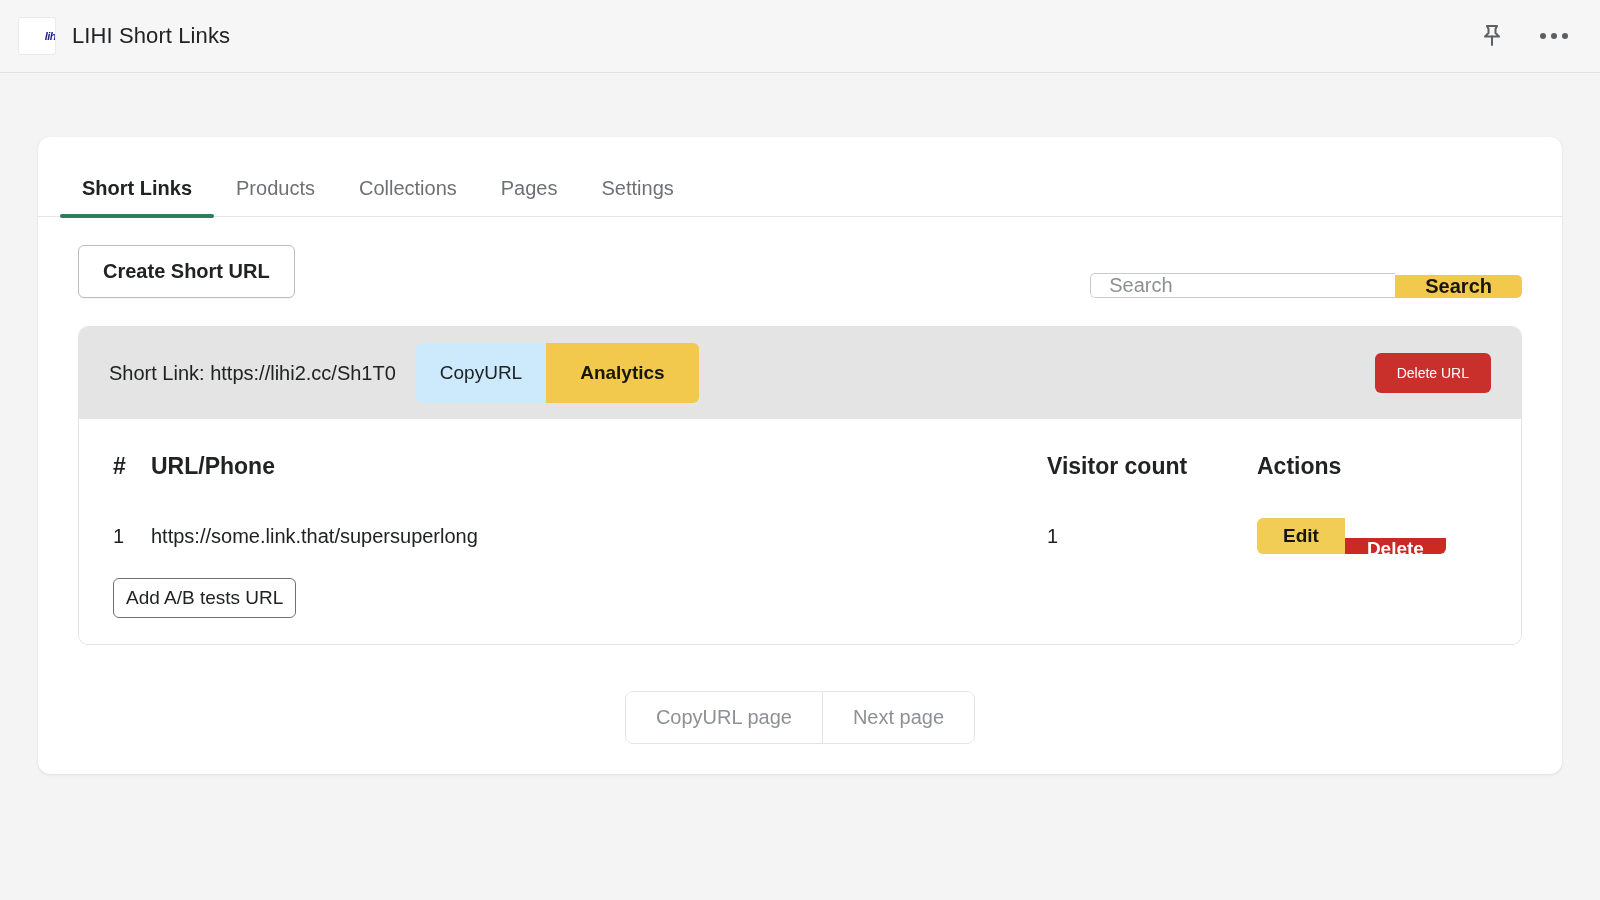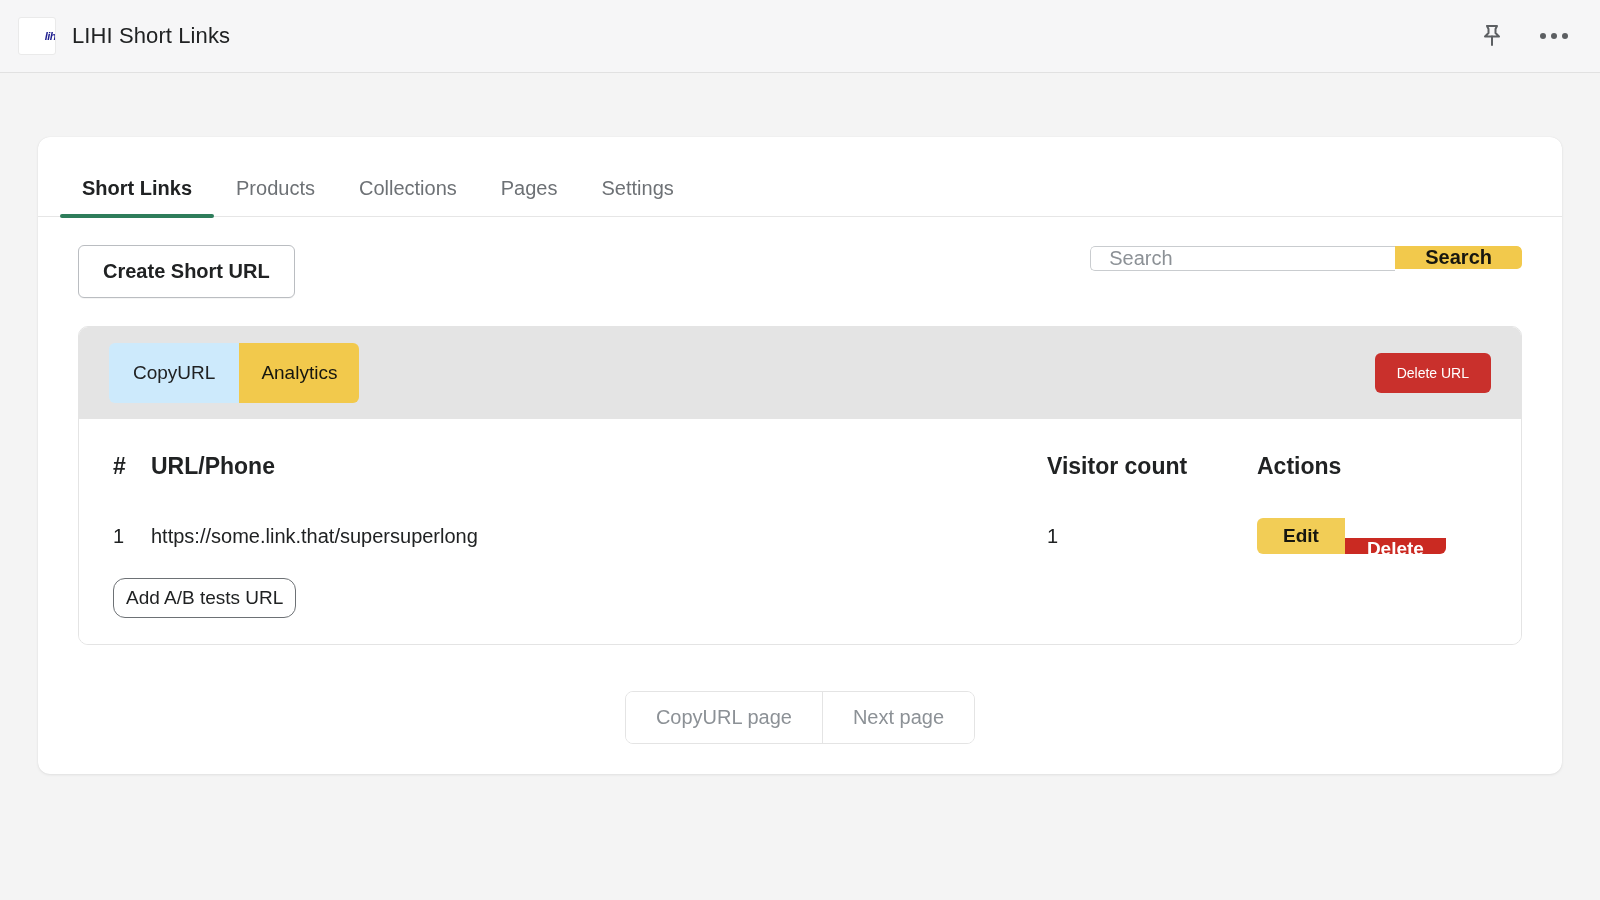--- a/index.html
+++ b/index.html
@@ -135,21 +135,21 @@
     font-size: 20px;
     font-weight: bold;
     color: #202223;
     cursor: pointer;
     box-shadow: 0 1px 0 rgba(0,0,0,0.04);
     font-family: "Liberation Sans", sans-serif;
   }
   .search-wrap {
     margin-left: auto;
     display: flex;
-    align-items: flex-start;
+    align-items: flex-end;
     height: 52px;
     border-radius: 5px;
     overflow: hidden;
   }
   .search-input {
     width: 305px;
     border: 1px solid #c9cccf;
     border-right: none;
     border-radius: 5px 0 0 5px;
     padding: 0 18px;
@@ -202,23 +202,23 @@
     border: none;
     padding: 0 24px;
     font-size: 19px;
     color: #202223;
     cursor: pointer;
     font-family: "Liberation Sans", sans-serif;
   }
   .btn-analytics {
     background: #f2c94c;
     border: none;
-    padding: 0 22px;
+    padding: 0 34px;
     font-size: 19px;
-    font-weight: normal;
+    font-weight: bold;
     color: #16160f;
     cursor: pointer;
     font-family: "Liberation Sans", sans-serif;
     text-align: right;
   }
   .btn-delete-url {
     margin-left: auto;
     background: #c9302c;
     border: none;
     border-radius: 6px;
@@ -277,21 +277,21 @@
     font-size: 19px;
     font-weight: bold;
     color: #ffffff;
     cursor: pointer;
     font-family: "Liberation Sans", sans-serif;
     margin-top: 20px;
   }
   .btn-ab {
     background: #ffffff;
     border: 1px solid #6d7175;
-    border-radius: 12px;
+    border-radius: 6px;
     padding: 8px 12px;
     font-size: 19px;
     color: #202223;
     cursor: pointer;
     font-family: "Liberation Sans", sans-serif;
   }
 
   
   .pagination {
     display: flex;
@@ -357,20 +357,21 @@
     <div class="toolbar">
       <button class="btn-create">Create Short URL</button>
       <div class="search-wrap">
         <input class="search-input" type="text" placeholder="Search" style="">
         <button class="btn-search">Search</button>
       </div>
     </div>
 
     <div class="link-block">
       <div class="link-head">
+        <div class="link-label">Short Link: https://lihi2.cc/Sh1T0</div>
         <div class="pill-group">
           <button class="btn-copy">CopyURL</button>
           <button class="btn-analytics">Analytics</button>
         </div>
         <button class="btn-delete-url">Delete URL</button>
       </div>
 
       <div class="link-body">
         <table class="urls">
           <thead>

